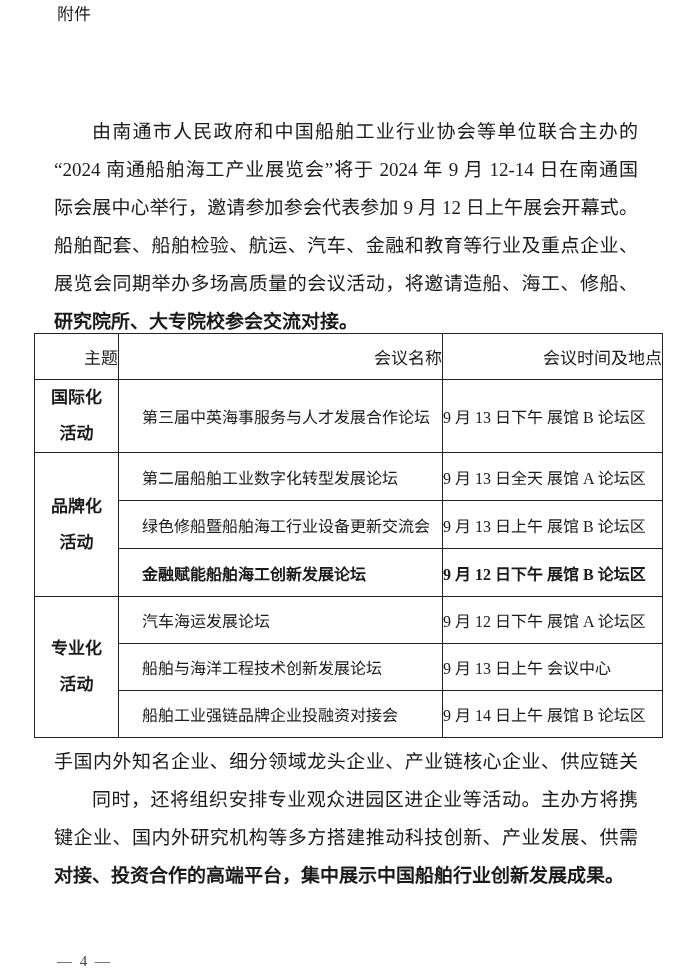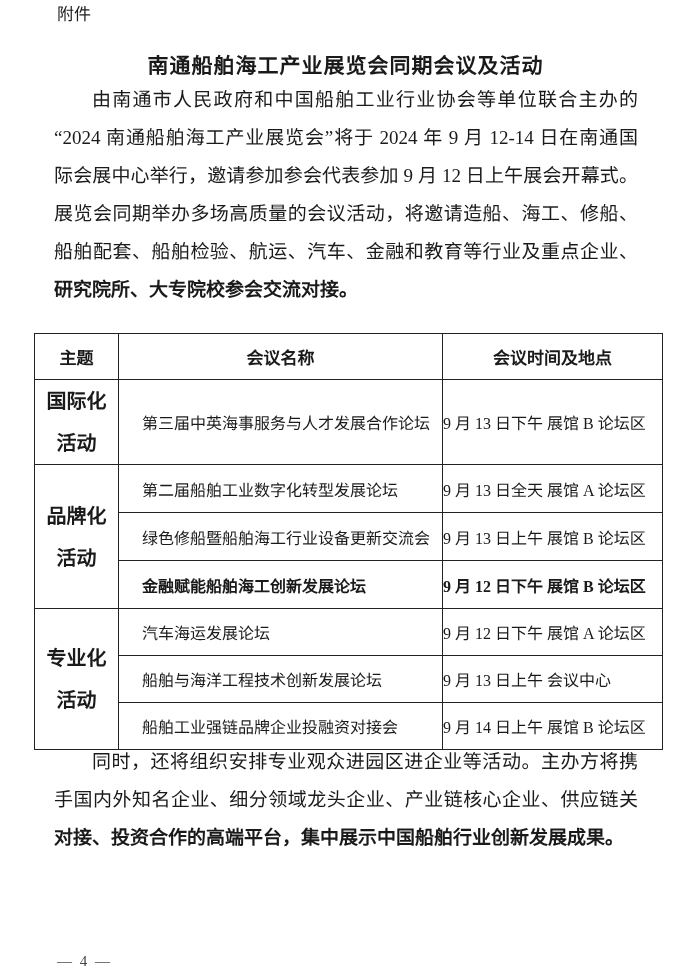--- a/index.html
+++ b/index.html
@@ -19,21 +19,21 @@
   }
 
   .doc-title {
     position: absolute; top: 52px; left: 0; width: 100%;
     text-align: center;
     font-size: 21px; font-weight: bold; line-height: 28px;
     letter-spacing: 1px;
   }
 
   .para { position: absolute; left: 54px; width: 584px; }
-  #para-intro { top: 81px; }
+  #para-intro { top: 113px; }
   #para-outro { top: 743px; }
   .para .line {
     height: 38px; line-height: 38px;
     font-size: 19px;
     text-align: justify; text-align-last: justify;
     overflow: hidden;
   }
   .para .line.indent { text-indent: 38px; }
   .para .line.para-end { text-align-last: left; font-weight: bold; }
 
@@ -43,28 +43,28 @@
     border-collapse: collapse; table-layout: fixed;
     background: #fff;
   }
   .meeting-table th, .meeting-table td {
     border: 1.5px solid #222222;
     vertical-align: middle;
     padding: 0;
     overflow: hidden;
   }
   .meeting-table th {
-    font-size: 17px; font-weight: bold; text-align: center;
+    font-size: 17px; font-weight: normal; text-align: right;
   }
   tr.header-row { height: 46px; }
   tr.row-tall { height: 73px; }
   tr.row-std { height: 48px; }
   tr.row-std2 { height: 47px; }
   td.theme-cell {
-    font-size: 20px; font-weight: bold; text-align: center;
+    font-size: 17px; font-weight: bold; text-align: center;
     line-height: 2.1;
   }
   td.name-cell {
     font-size: 16px; text-align: left; padding-left: 23px; padding-right: 4px;
   }
   td.time-cell {
     font-size: 16px; text-align: left; padding-left: 0; padding-right: 4px;
   }
   tr.bold-row td { font-weight: bold; }
 
@@ -74,28 +74,27 @@
     line-height: 20px;
   }
 </style>
 </head>
 <body>
 
 <div class="page">
 
   <div class="attachment-label">附件</div>
 
-  <div class="doc-title">南通船舶海工产业展览会同期会议及活动</div>
 
   <div class="para" id="para-intro">
     <div class="line indent">由南通市人民政府和中国船舶工业行业协会等单位联合主办的</div>
     <div class="line">“2024 南通船舶海工产业展览会”将于 2024 年 9 月 12-14 日在南通国</div>
     <div class="line">际会展中心举行，邀请参加参会代表参加 9 月 12 日上午展会开幕式。</div>
+    <div class="line">船舶配套、船舶检验、航运、汽车、金融和教育等行业及重点企业、</div>
     <div class="line">展览会同期举办多场高质量的会议活动，将邀请造船、海工、修船、</div>
-    <div class="line">船舶配套、船舶检验、航运、汽车、金融和教育等行业及重点企业、</div>
     <div class="line para-end">研究院所、大专院校参会交流对接。</div>
   </div>
 
   <table class="meeting-table">
     <colgroup>
       <col style="width:84px">
       <col style="width:324px">
       <col style="width:220px">
     </colgroup>
     <tbody>
@@ -144,20 +143,21 @@
       <td class="time-cell">9 月 13 日上午  会议中心</td>
     </tr>
     <tr class="row-std2">
       <td class="name-cell">船舶工业强链品牌企业投融资对接会</td>
       <td class="time-cell">9 月 14 日上午  展馆 B 论坛区</td>
     </tr>
   </tbody>
     </table>
 
   <div class="para" id="para-outro">
+    <div class="line">手国内外知名企业、细分领域龙头企业、产业链核心企业、供应链关</div>
     <div class="line indent">同时，还将组织安排专业观众进园区进企业等活动。主办方将携</div>
-    <div class="line">手国内外知名企业、细分领域龙头企业、产业链核心企业、供应链关</div>
+    <div class="line">键企业、国内外研究机构等多方搭建推动科技创新、产业发展、供需</div>
     <div class="line para-end">对接、投资合作的高端平台，集中展示中国船舶行业创新发展成果。</div>
   </div>
 
   <div class="page-footer">— 4 —</div>
 
 </div>
 
 </body></html>

